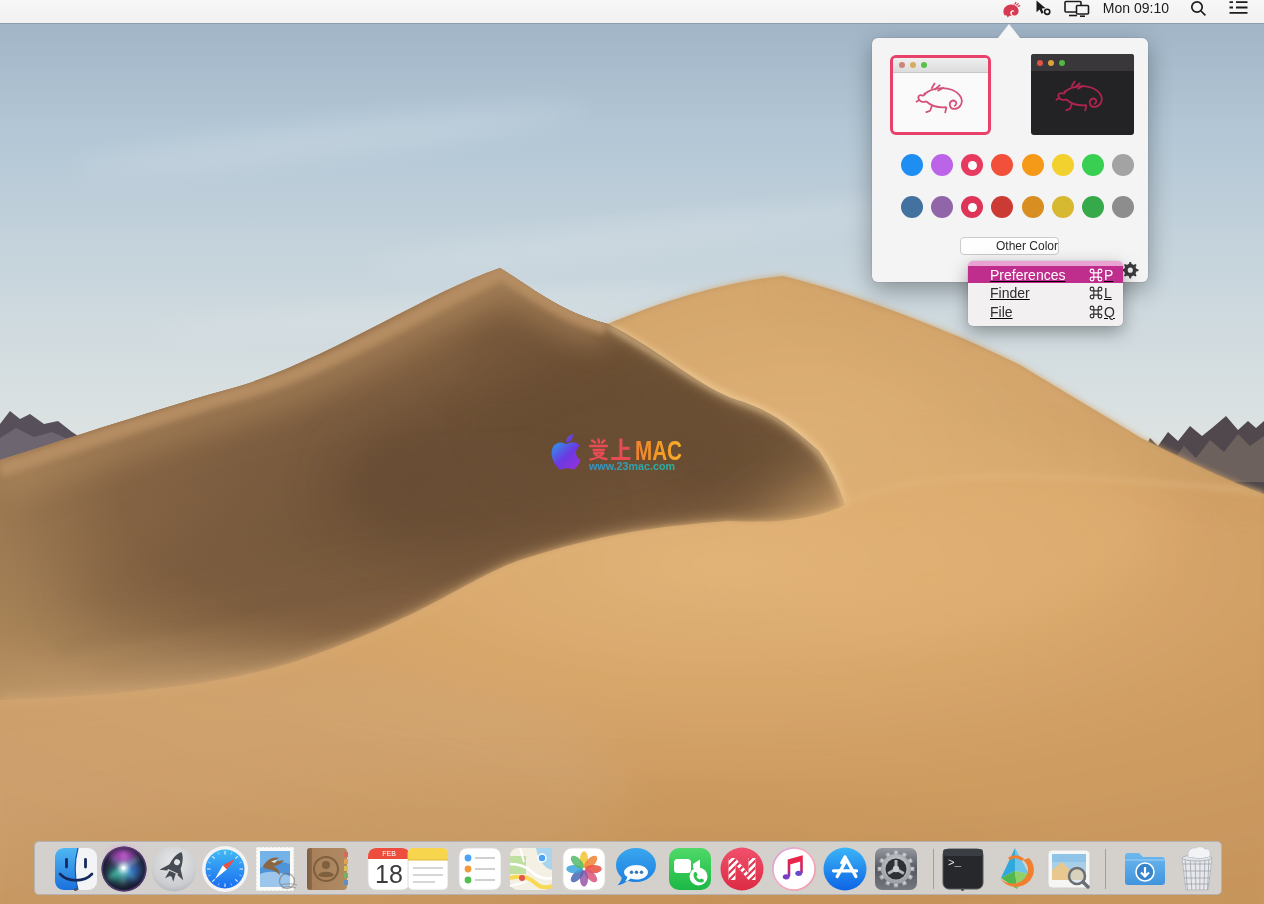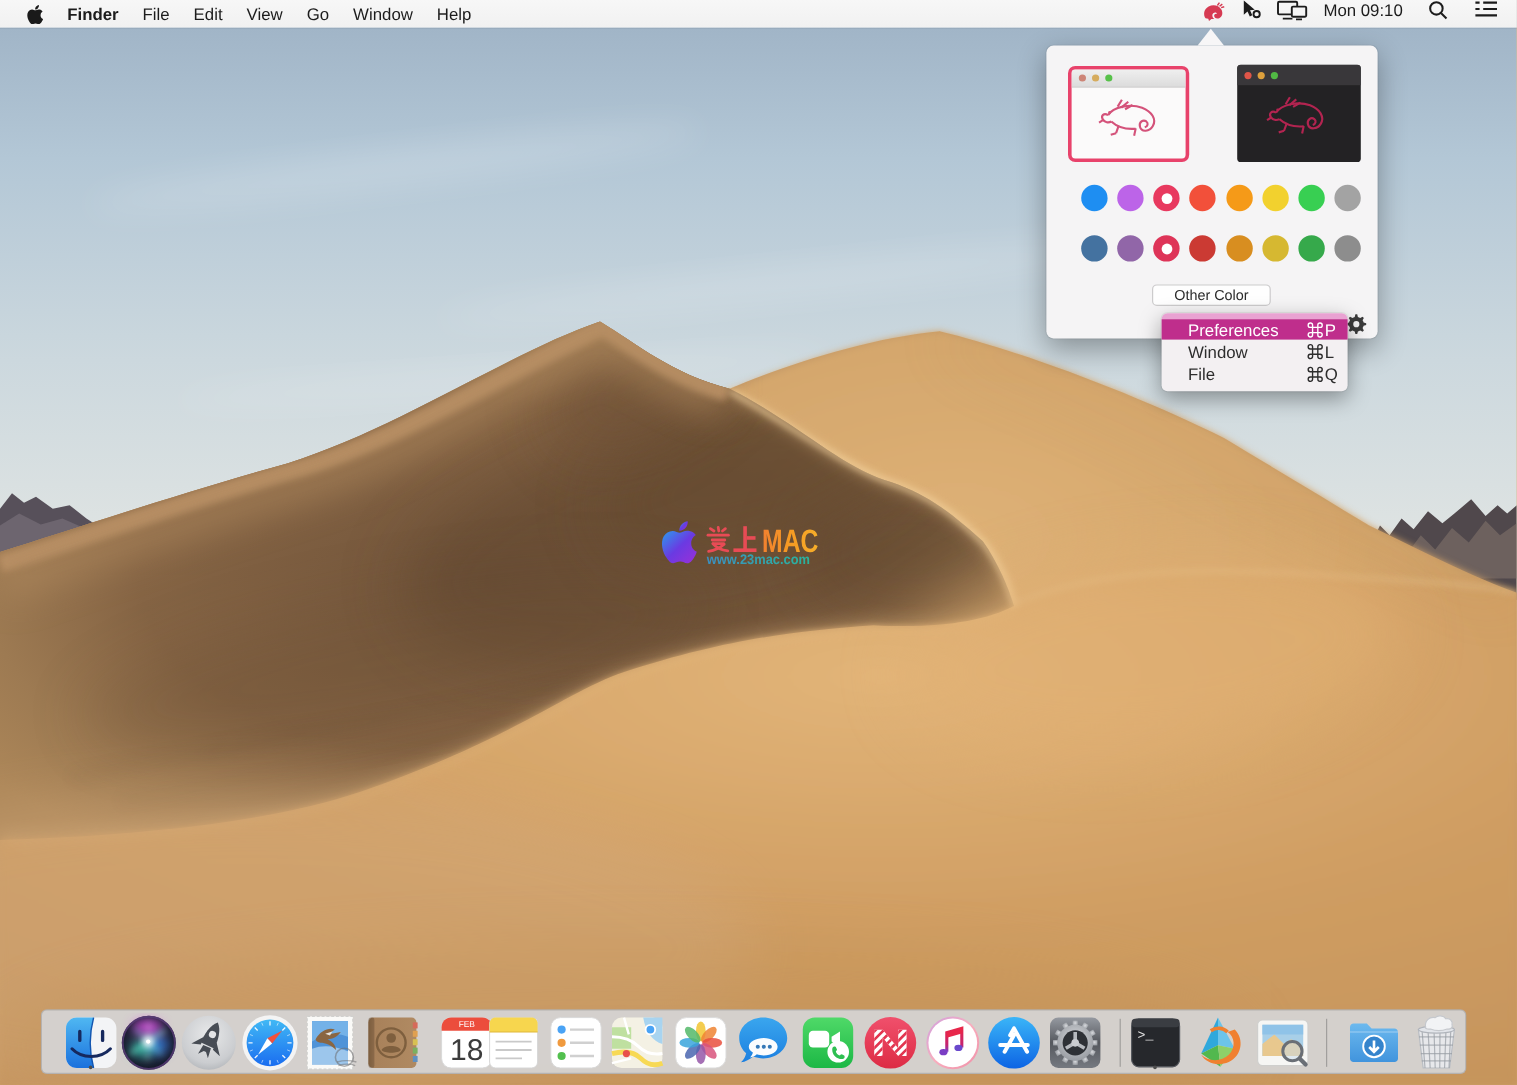--- a/index.html
+++ b/index.html
@@ -26,24 +26,24 @@
   .winprev { position:absolute; border-radius:3px; overflow:hidden; }
   #wlight { left:18px; top:17px; width:101px; height:80px; border:3px solid #e8426b; border-radius:6px; background:#fbfafa; }
   #wdark  { left:159px; top:16px; width:103px; height:81px; background:#232224; }
   .tbar { height:15px; display:flex; align-items:center; padding-left:6px; }
   #wlight .tbar { background:linear-gradient(#efefef,#dcdcdc); border-bottom:1px solid #c7c7c7; }
   #wdark .tbar { background:#39373a; height:17px; }
   .dot { width:6px; height:6px; border-radius:50%; margin-right:5px; }
   .dots-row { position:absolute; left:29px; display:flex; width:233px; justify-content:space-between; }
   .cdot { width:22px; height:22px; border-radius:50%; }
   #othercolor { position:absolute; left:88px; top:199px; width:99px; height:18px; background:#fefefe;
-    border:1px solid #cccbcc; border-radius:4px; font-size:12px; color:#2a2a2a; text-align:center; line-height:16px; }
+    border:1px solid #cccbcc; border-radius:4px; font-size:12px; color:#2a2a2a; text-align:right; line-height:16px; }
   
   #cmenu { position:absolute; left:968px; top:261px; width:155px; height:65px; background:#f3f0f2;
-    border-radius:5px; box-shadow:0 6px 18px rgba(0,0,0,.35), 0 0 0 1px rgba(0,0,0,.05); z-index:45; font-size:14px; }
+    border-radius:5px; box-shadow:0 6px 18px rgba(0,0,0,.35), 0 0 0 1px rgba(0,0,0,.05); z-index:45; font-size:14px;text-decoration:underline; }
   #cm-top { height:5px; background:#e9a2d2; border-radius:5px 5px 0 0; }
   #cm-pref { height:17px; background:#bf2e8c; color:#fff; display:flex; align-items:center; }
   .cmrow { height:19px; color:#2d2d2d; display:flex; align-items:center; }
   .cmlabel { margin-left:22px; flex:1; }
   .cmkey { margin-right:8px; display:flex; align-items:center; width:26px; }
   
   #dock { position:absolute; left:34px; top:841px; width:1188px; height:54px;
     background:rgba(212,211,211,0.94); border:1px solid rgba(150,150,150,0.5); border-radius:5px; z-index:30; }
   .dicon { position:absolute; top:2px; width:50px; height:50px; }
   .dsep { position:absolute; top:7px; width:1px; height:40px; background:rgba(110,110,110,0.5); }
@@ -247,48 +247,33 @@
   </div>
   <div id="cmenu">
     <div id="cm-top"></div>
     <div id="cm-pref">
         <span class="cmlabel">Preferences</span>
         <span class="cmkey"><svg width="14" height="14" viewBox="0 0 16 16" style="margin-right:1px;">
             <path d="M5.5,5.5 H10.5 M5.5,10.5 H10.5 M5.5,5.5 V10.5 M10.5,5.5 V10.5 M5.5,5.5 V3.3 A2.1,2.1 0 1 0 3.3,5.5 Z M10.5,5.5 V3.3 A2.1,2.1 0 1 1 12.7,5.5 Z M5.5,10.5 V12.7 A2.1,2.1 0 1 1 3.3,10.5 Z M10.5,10.5 V12.7 A2.1,2.1 0 1 0 12.7,10.5 Z" fill="none" stroke="#ffffff" stroke-width="1.3"></path>
           </svg>P</span>
       </div>
     <div class="cmrow">
-        <span class="cmlabel">Window</span>
+        <span class="cmlabel">Finder</span>
         <span class="cmkey"><svg width="14" height="14" viewBox="0 0 16 16" style="margin-right:1px;">
             <path d="M5.5,5.5 H10.5 M5.5,10.5 H10.5 M5.5,5.5 V10.5 M10.5,5.5 V10.5 M5.5,5.5 V3.3 A2.1,2.1 0 1 0 3.3,5.5 Z M10.5,5.5 V3.3 A2.1,2.1 0 1 1 12.7,5.5 Z M5.5,10.5 V12.7 A2.1,2.1 0 1 1 3.3,10.5 Z M10.5,10.5 V12.7 A2.1,2.1 0 1 0 12.7,10.5 Z" fill="none" stroke="#2d2d2d" stroke-width="1.3"></path>
           </svg>L</span>
       </div>
     <div class="cmrow">
         <span class="cmlabel">File</span>
         <span class="cmkey"><svg width="14" height="14" viewBox="0 0 16 16" style="margin-right:1px;">
             <path d="M5.5,5.5 H10.5 M5.5,10.5 H10.5 M5.5,5.5 V10.5 M10.5,5.5 V10.5 M5.5,5.5 V3.3 A2.1,2.1 0 1 0 3.3,5.5 Z M10.5,5.5 V3.3 A2.1,2.1 0 1 1 12.7,5.5 Z M5.5,10.5 V12.7 A2.1,2.1 0 1 1 3.3,10.5 Z M10.5,10.5 V12.7 A2.1,2.1 0 1 0 12.7,10.5 Z" fill="none" stroke="#2d2d2d" stroke-width="1.3"></path>
           </svg>Q</span>
       </div>
   </div>
   <div id="menubar">
-    <div id="mleft">
-      <svg width="14" height="17" viewBox="0 0 26.6 31.5" style="margin-right:10px;">
-          <g fill="#1a1a1a">
-        <path d="M22.4,17.9c0-3.9,3.2-5.8,3.3-5.9c-1.8-2.7-4.7-3-5.7-3.1c-2.4-0.2-4.7,1.4-5.9,1.4c-1.2,0-3.1-1.4-5.1-1.3C6.4,9.1,4,10.5,2.7,12.8c-2.7,4.7-0.7,11.7,2,15.5c1.3,1.9,2.8,4,4.8,3.9c1.9-0.1,2.7-1.2,5-1.2c2.3,0,3,1.2,5.1,1.2c2.1,0,3.4-1.9,4.7-3.8c1.5-2.2,2.1-4.3,2.1-4.4C26.3,23.9,22.4,22.4,22.4,17.9z"></path>
-        <path d="M18.4,6.8c1-1.3,1.7-3,1.5-4.8c-1.5,0.1-3.3,1-4.4,2.3c-1,1.1-1.8,2.9-1.6,4.6C15.6,9,17.3,8,18.4,6.8z"></path>
-      </g>
-        </svg>
-      <span class="mi bold">Finder</span>
-        <span class="mi">File</span>
-        <span class="mi">Edit</span>
-        <span class="mi">View</span>
-        <span class="mi">Go</span>
-        <span class="mi">Window</span>
-        <span class="mi">Help</span>
-    </div>
     <div id="mright">
       <svg width="22" height="18" viewBox="0 0 22 18" style="margin-right:12px;">
         <path d="M3.6,15.2 C1.6,12.4 2.0,7.6 6.2,5.4 C10.0,3.4 14.8,4.4 16.8,8.0 C18.4,11.0 17.6,14.2 15.0,15.2 C12.8,16.0 10.8,15.0 10.8,13.2 C10.8,11.7 12.2,11.0 13.3,11.7 C13.1,10.2 11.2,9.9 10.0,11.0 C8.7,12.2 9.1,14.5 10.9,15.8 L8.5,15.8 L6.5,17.4 L5.9,15.6 Z" fill="#d63a52"></path>
         <circle cx="6.3" cy="8.6" r="1.0" fill="#d63a52"></circle>
         <path d="M13.5,4.6 L15.2,2.2 M15.3,5.2 L17.6,3.4 M16.6,6.4 L19.2,5.6" stroke="#d63a52" stroke-width="1.2" fill="none"></path>
       </svg>
       <svg width="17" height="16" viewBox="0 0 17 16" style="margin-right:12px;">
         <path d="M1.5,0.5 L1.5,12.2 L4.6,9.5 L6.5,13.8 L8.6,12.8 L6.7,8.6 L10.6,8.2 Z" fill="#1c1c1c"></path>
         <circle cx="12.2" cy="11.8" r="2.6" fill="none" stroke="#1c1c1c" stroke-width="1.6"></circle>
       </svg>

